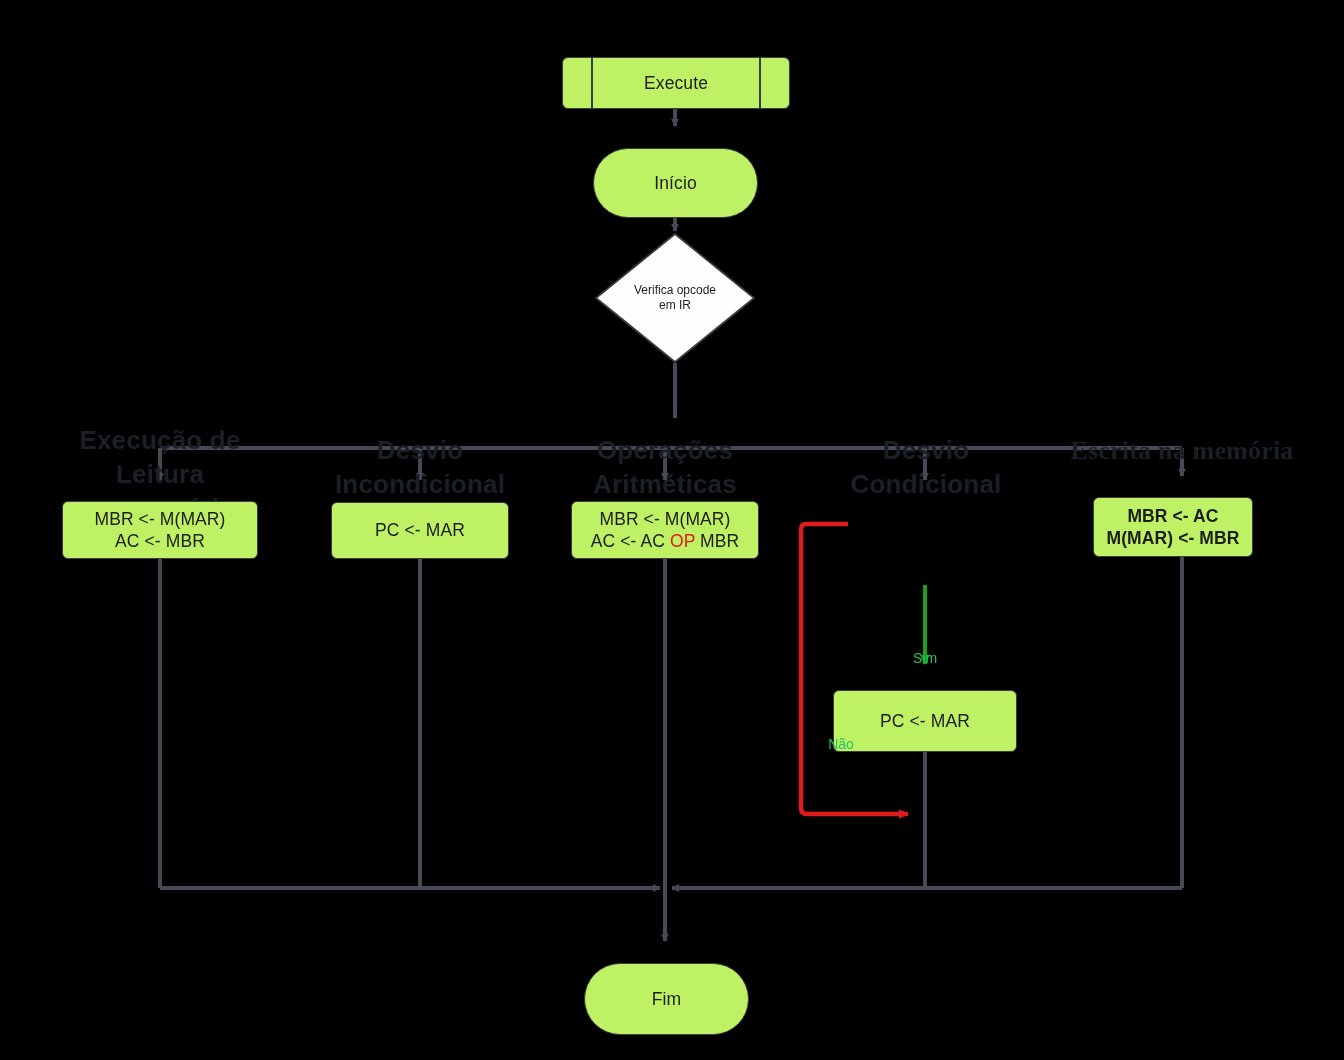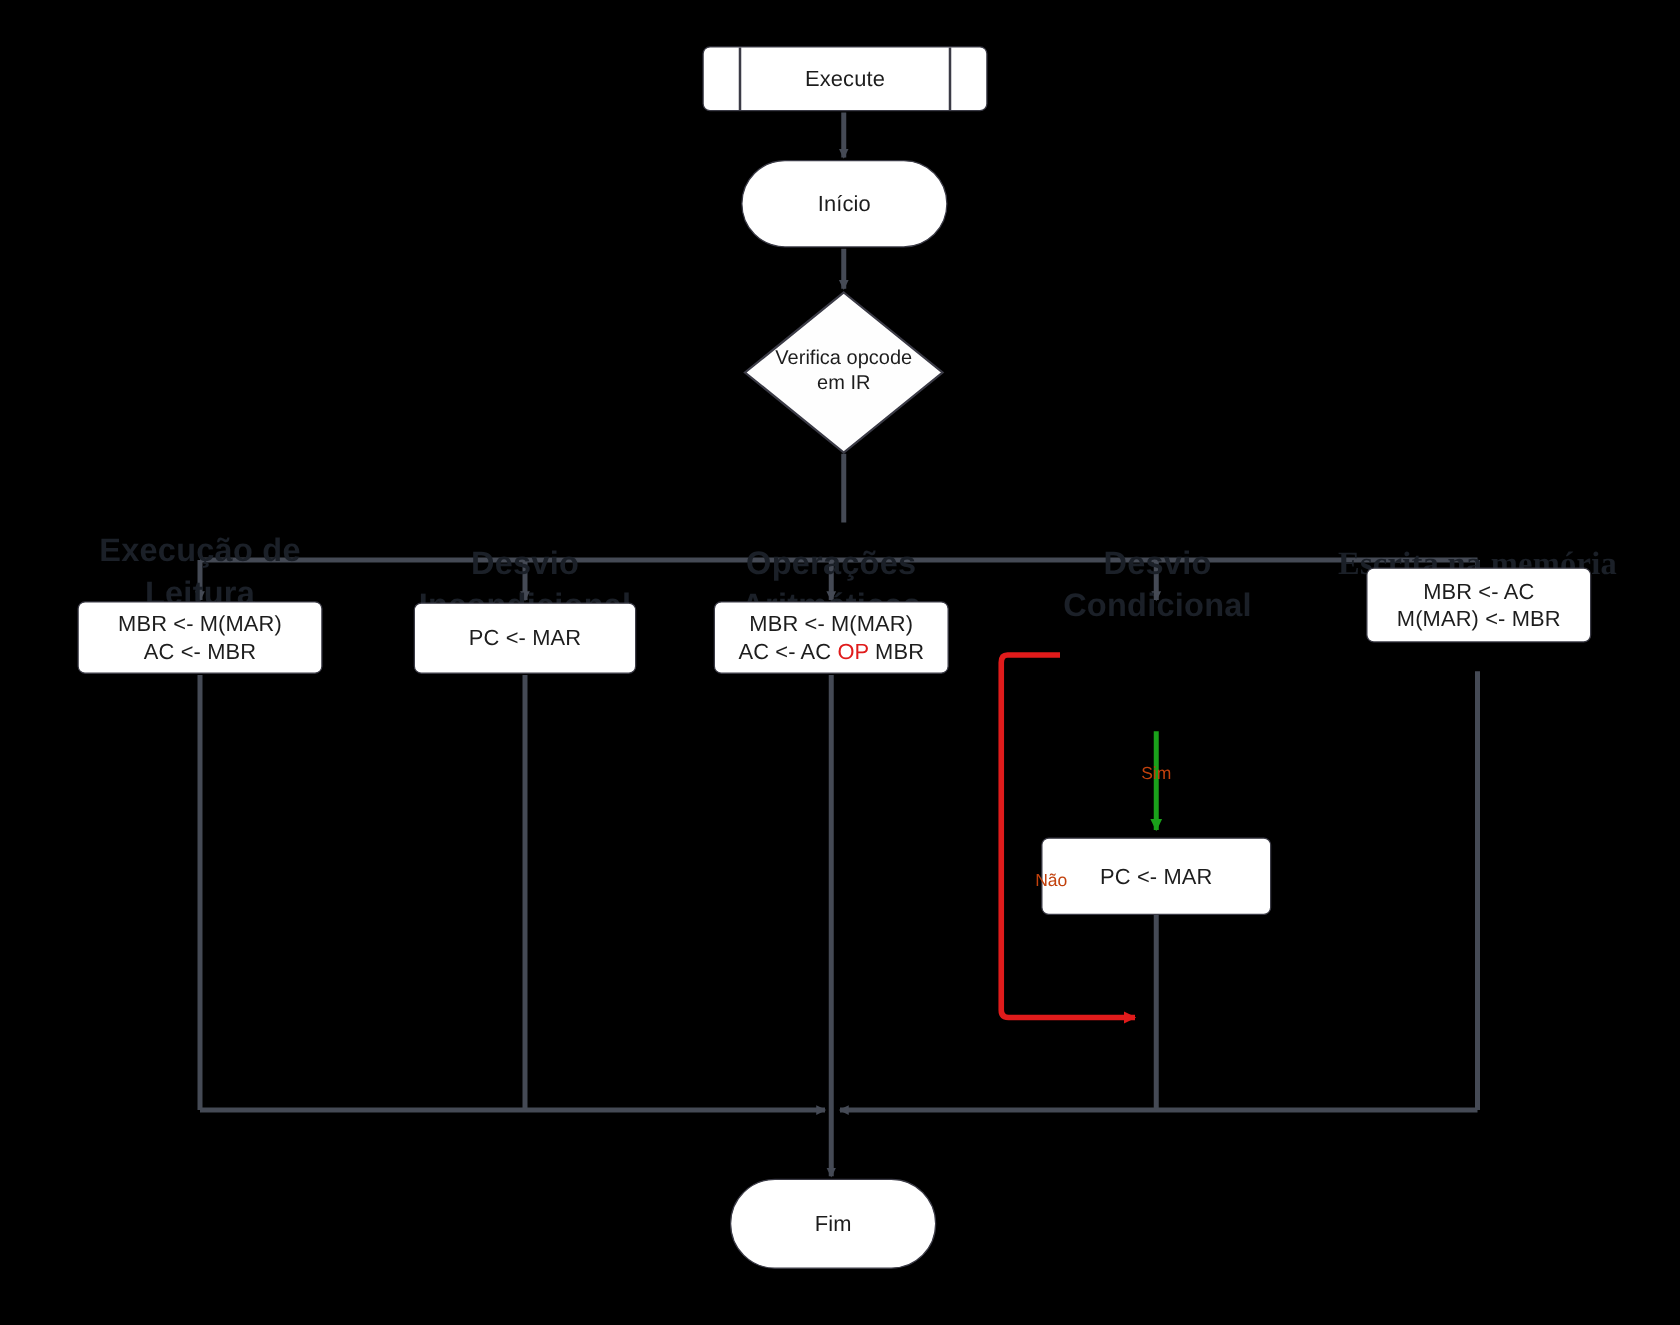--- a/index.html
+++ b/index.html
@@ -2,45 +2,45 @@
 <html><head>
 <meta charset="utf-8">
 <style>
   html,body{margin:0;padding:0;background:#000;}
   body{width:1344px;height:1060px;overflow:hidden;
        font-family:"Liberation Sans","DejaVu Sans",sans-serif;}
   #stage{position:relative;width:1344px;height:1060px;background:#000;}
 
   svg#wires{position:absolute;left:0;top:0;width:1344px;height:1060px;}
 
-  .node{position:absolute;box-sizing:border-box;background:#ffffff;
+  .node{position:absolute;box-sizing:border-box;background:#bef264;
         border:1.6px solid #3b3b46;display:flex;align-items:center;
         justify-content:center;text-align:center;color:#1d1d1d;
-        font-size:17.5px;line-height:1.28;letter-spacing:.1px;}
+        font-size:17.5px;line-height:1.28;letter-spacing:.1px;margin-top:20px;}
   .node .txt{white-space:pre-line;}
 
   .terminator{border-radius:999px;}
   .process{border-radius:6px;}
 
   .predef{border-radius:6px;}
   .predef .bar{position:absolute;top:0;bottom:0;width:1.6px;background:#3b3b46;}
   .predef .bar.l{left:28px;}
   .predef .bar.r{right:28px;}
 
   .diamond{position:absolute;}
   .diamond .dlabel{position:absolute;left:0;right:0;top:50%;
         transform:translateY(-50%);text-align:center;color:#1d1d1d;
-        font-size:16px;line-height:1.28;white-space:pre-line;}
+        font-size:12px;line-height:1.28;white-space:pre-line;}
 
   .grouplabel{position:absolute;text-align:center;color:#1b2028;
         font-size:26px;line-height:1.3;font-weight:700;white-space:pre-line;
         letter-spacing:.2px;}
 
-  .edgelabel{position:absolute;color:#c2410c;font-size:14px;
-        line-height:1.2;text-align:center;}
+  .edgelabel{position:absolute;color:#22c55e;font-size:14px;
+        line-height:1.2;text-align:center;margin-top:40px;}
 
   .op-red{color:#e01b1b;}
 </style>
 </head>
 <body>
 
 <div id="stage">
 
   <svg id="wires" viewBox="0 0 1344 1060">
     <defs>
@@ -130,21 +130,21 @@
       <span>MBR &lt;- M(MAR)</span><br>
       <span><span>AC &lt;- AC </span><span class="op-red">OP</span><span> MBR</span></span>
     </span>
   </div>
 
 
   <div class="node process" style="left:833px;top:670px;width:184px;height:62px;">
     <span class="txt">PC &lt;- MAR</span>
   </div>
 
-  <div class="node process" style="left:1093px;top:454px;width:180px;height:60px;">
+  <div class="node process" style="left:1093px;top:477px;width:160px;height:60px;font-weight:bold;">
     <span>
       <span>MBR &lt;- AC</span><br>
       <span>M(MAR) &lt;- MBR</span>
     </span>
   </div>
 
   <div class="edgelabel" style="left:898px;top:610px;width:54px;">Sim</div>
   <div class="edgelabel" style="left:820px;top:696px;width:42px;">Não</div>
 
   <div class="node terminator" style="left:584px;top:943px;width:165px;height:72px;">

